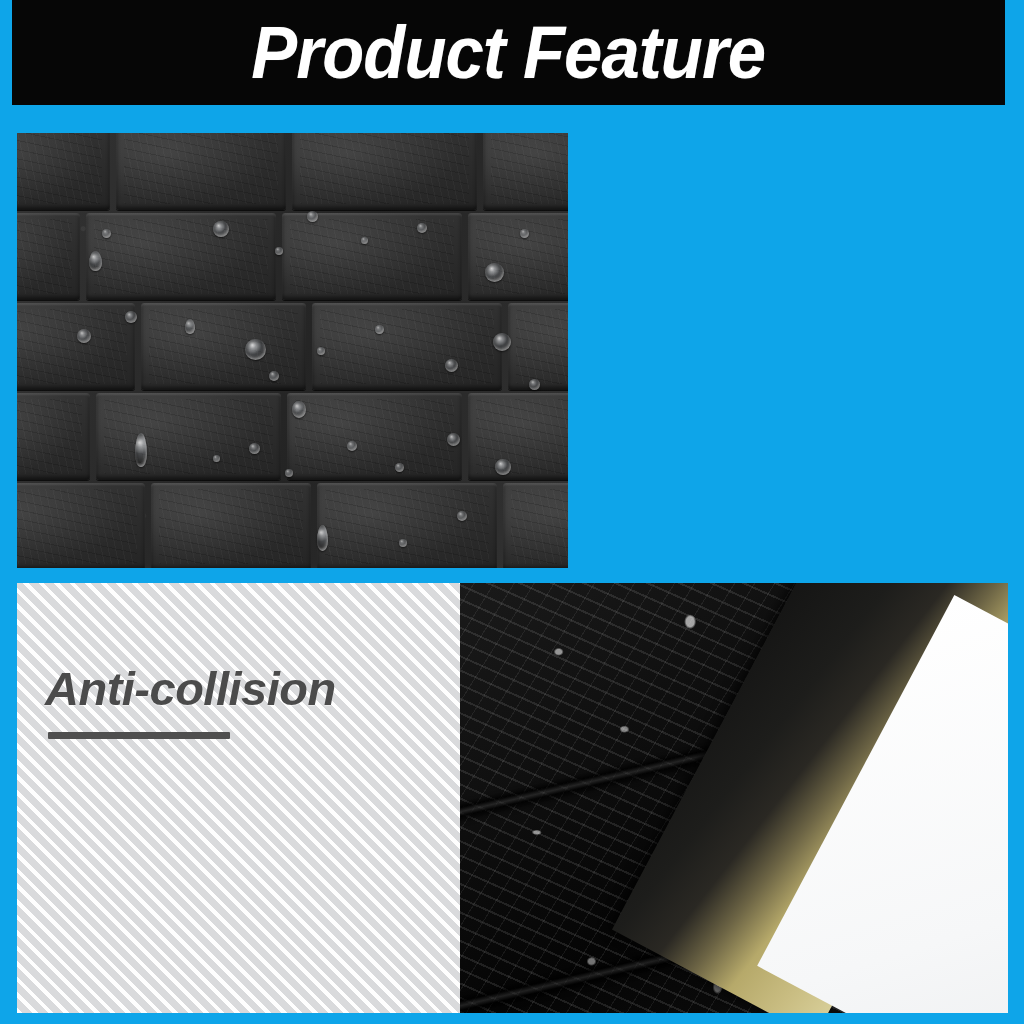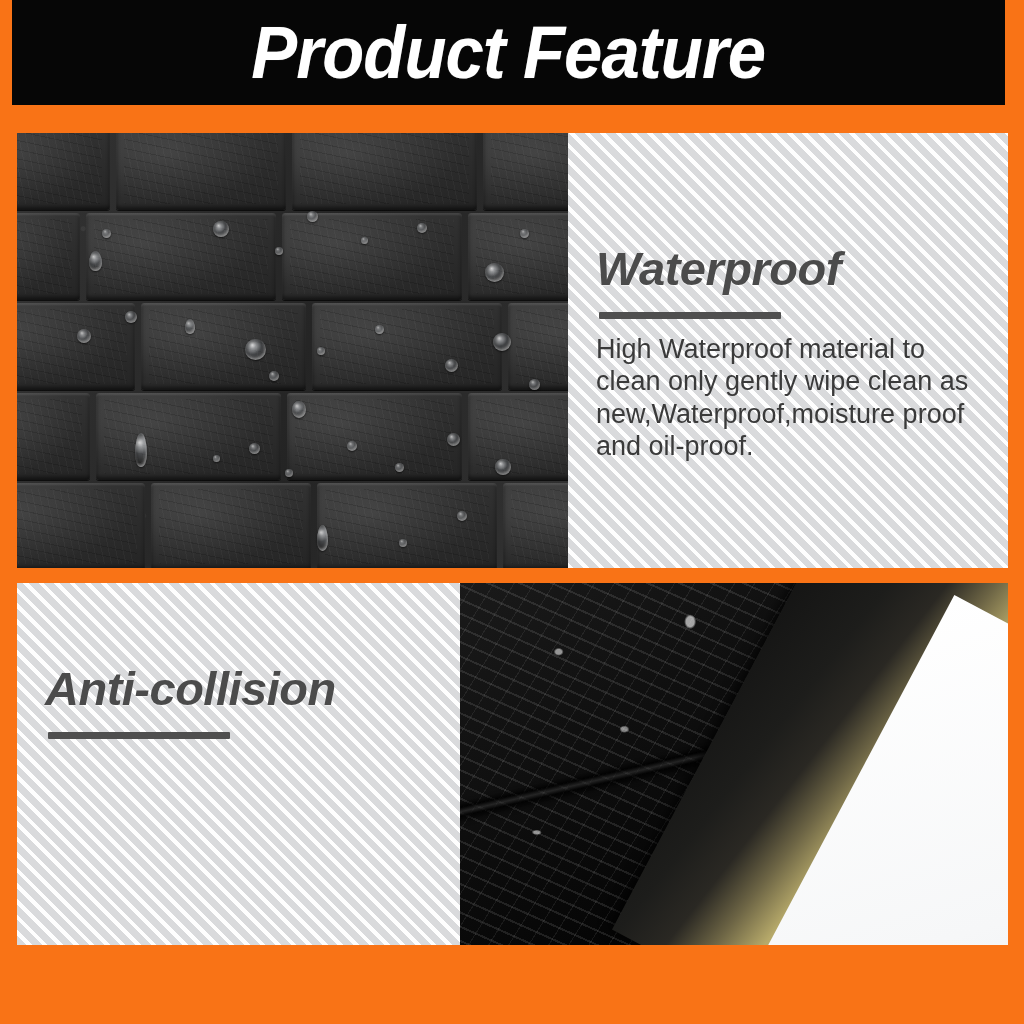--- a/index.html
+++ b/index.html
@@ -8,21 +8,21 @@
   html,body{
     width:1024px; height:1024px;
     background:#ffffff;
     font-family:"Liberation Sans","DejaVu Sans",sans-serif;
     overflow:hidden;
   }
 
   .page{
     position:relative;
     width:1024px; height:1024px;
-    background:#f97316;
+    background:#0ea5e9;
   }
 
   
   .banner{
     position:absolute;
     left:12px; top:0px;
     width:993px; height:105px;
     background:#060606;
     display:flex;
     align-items:center;
@@ -128,21 +128,21 @@
     position:relative;
     flex:1 1 auto;
     height:435px;
     padding:112px 18px 0 28px;
   }
 
   
   .row-bottom{
     position:absolute;
     left:17px; top:583px;
-    width:991px; height:362px;
+    width:991px; height:430px;
     display:flex;
     overflow:hidden;
   }
   .info-left{
     position:relative;
     flex:0 0 443px;
     height:430px;
     padding:82px 20px 0 28px;
   }
   .photo-foam{
@@ -296,25 +296,20 @@
         <span class="drop" style="left:330px; top:308px; width:10px; height:10px;"></span>
         <span class="drop" style="left:378px; top:330px; width:9px;  height:9px;"></span>
         <span class="drop" style="left:430px; top:300px; width:13px; height:13px;"></span>
         <span class="drop" style="left:478px; top:326px; width:16px; height:16px;"></span>
         <span class="drop streak" style="left:300px; top:392px; width:11px; height:26px;"></span>
         <span class="drop" style="left:382px; top:406px; width:8px;  height:8px;"></span>
         <span class="drop" style="left:440px; top:378px; width:10px; height:10px;"></span>
       </div>
     </div>
 
-    <div class="info-right striped">
-      <div class="feature-title">Waterproof</div>
-      <div class="title-rule"></div>
-      <div class="feature-body">High Waterproof material to clean only gently wipe clean as new,Waterproof,moisture proof and oil-proof.</div>
-    </div>
   </div>
 
   <div class="row-bottom">
 
     <div class="info-left striped">
       <div class="feature-title">Anti-collision</div>
       <div class="title-rule"></div>
     </div>
 
     <div class="photo-foam">

